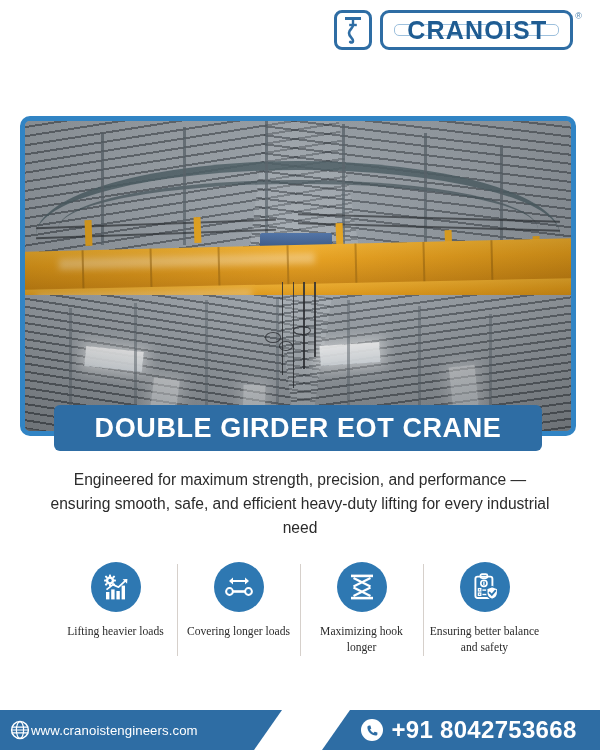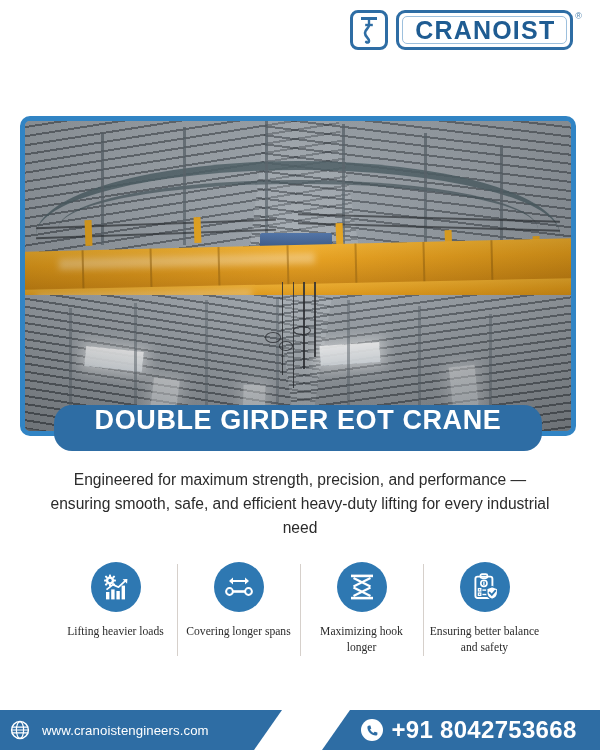--- a/index.html
+++ b/index.html
@@ -24,21 +24,21 @@
     width:38px; height:40px;
     border:3px solid #2e6da4;
     border-radius:8px;
     display:flex; align-items:center; justify-content:center;
     flex:0 0 auto;
   }
   .logo-word-wrap { position:relative; display:flex; align-items:flex-start; }
   .logo-word {
     border:3px solid #2e6da4;
     border-radius:9px;
-    padding:3px;
+    padding:11px;
     height:40px;
     display:flex; align-items:center;
   }
   .logo-word-inner {
     border:1.5px solid #9dc0dd;
     border-radius:5px;
     height:100%;
     display:flex; align-items:center;
     padding:0 11px 0 12px;
   }
@@ -186,22 +186,22 @@
     position:absolute; inset:0;
     background:radial-gradient(ellipse at 50% 40%, rgba(255,255,255,.06), rgba(0,0,0,.22) 100%);
   }
 
   
   .title-banner {
     position:absolute;
     left:54px; top:405px;
     width:488px; height:46px;
     background:#2e6da4;
-    border-radius:18px;
-    display:flex; align-items:flex-start; justify-content:center;
+    border-radius:6px;
+    display:flex; align-items:center; justify-content:center;
     z-index:5;
   }
   .title-banner span {
     color:#ffffff;
     font-size:27px;
     font-weight:bold;
     letter-spacing:.6px;
     white-space:nowrap;
   }
 
@@ -256,21 +256,21 @@
     left:0; bottom:0;
     width:600px; height:40px;
   }
   .f-left {
     position:absolute; left:0; top:0;
     width:300px; height:40px;
     background:#2e6da4;
     clip-path:polygon(0 0, 282px 0, 254px 100%, 0 100%);
     display:flex; align-items:center;
     padding-left:10px;
-    gap:12px;
+    gap:1px;
   }
   .f-left .f-text {
     color:#ffffff; font-size:13.2px; letter-spacing:.1px;
   }
   .f-right {
     position:absolute; right:0; top:0;
     width:280px; height:40px;
     background:#2e6da4;
     clip-path:polygon(30px 0, 280px 0, 280px 100%, 2px 100%);
     display:flex; align-items:center; justify-content:center;
@@ -432,21 +432,21 @@
     <div class="f-icon">
       <svg width="32" height="26" viewBox="0 0 32 26">
         <path d="M7.5 7 L24.5 7" stroke="#ffffff" stroke-width="2" fill="none"></path>
         <path d="M10 3.6 L6 7 L10 10.4 Z" fill="#ffffff"></path>
         <path d="M22 3.6 L26 7 L22 10.4 Z" fill="#ffffff"></path>
         <circle cx="6.5" cy="17.5" r="3.4" fill="none" stroke="#ffffff" stroke-width="2"></circle>
         <circle cx="25.5" cy="17.5" r="3.4" fill="none" stroke="#ffffff" stroke-width="2"></circle>
         <path d="M9.9 17.5 L22.1 17.5" stroke="#ffffff" stroke-width="2.6" fill="none"></path>
       </svg>
     </div>
-    <div class="f-label">Covering longer spans</div>
+    <div class="f-label">Covering longer loads</div>
   </div>
 
   <div class="feature">
     <div class="f-icon">
       <svg width="30" height="30" viewBox="0 0 30 30">
         <rect x="4" y="2.6" width="22" height="2.6" fill="#ffffff"></rect>
         <rect x="4" y="24.8" width="22" height="2.6" fill="#ffffff"></rect>
         <path d="M6.5 6 L23.5 14.6 M23.5 6 L6.5 14.6" stroke="#ffffff" stroke-width="2.2" fill="none"></path>
         <path d="M6.5 15.4 L23.5 24 M23.5 15.4 L6.5 24" stroke="#ffffff" stroke-width="2.2" fill="none"></path>
       </svg>

